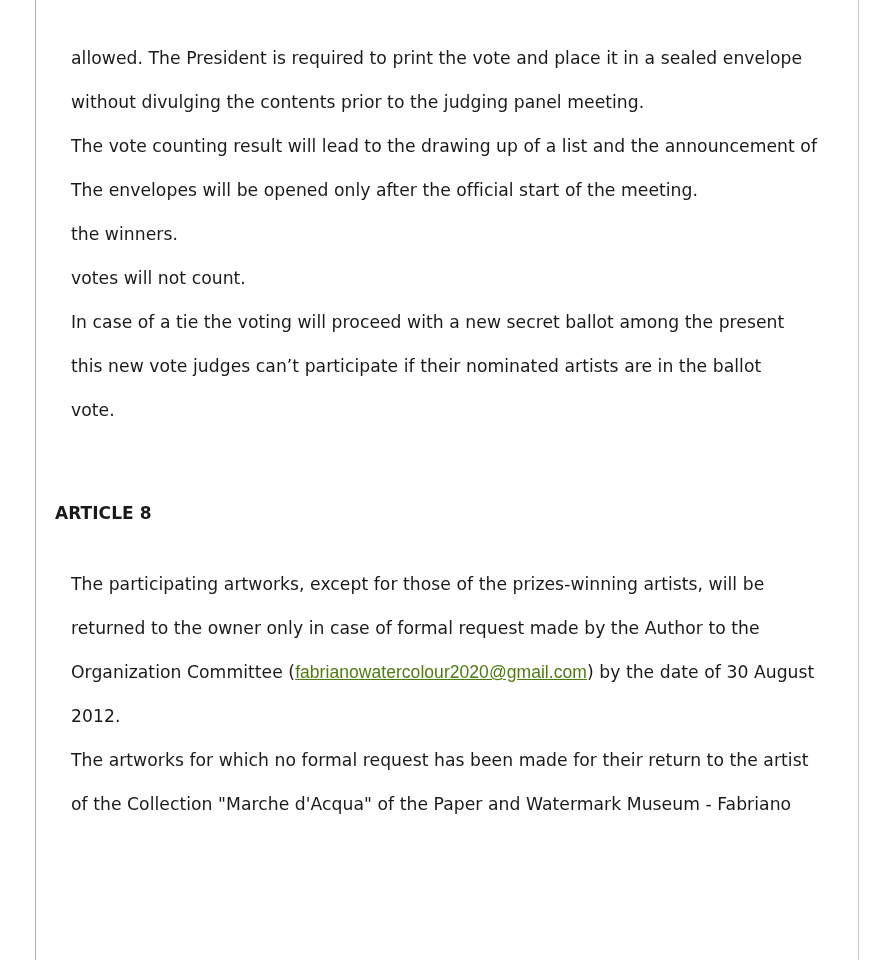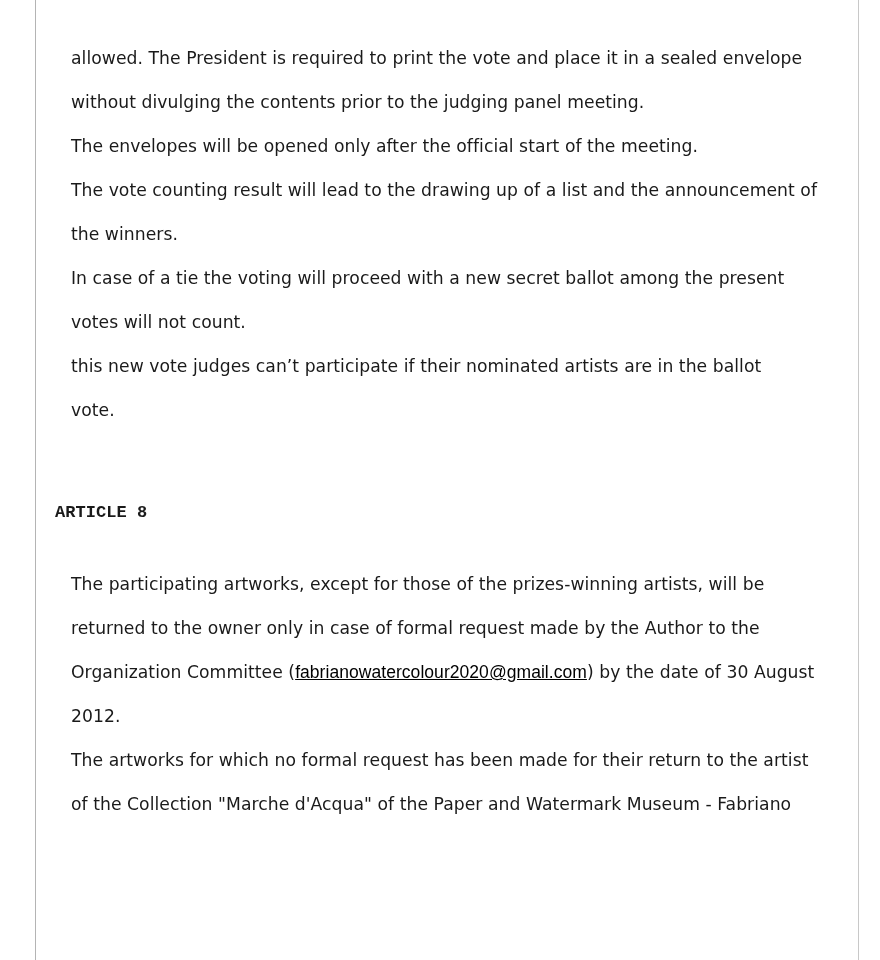--- a/index.html
+++ b/index.html
@@ -43,45 +43,44 @@
   .para {
     margin: 16px;
     white-space: pre-line;
   }
   .line { display: block; white-space: nowrap; }
   .heading {
     font-weight: bold;
     font-size: 17px;
     line-height: 22px;
     margin: 0;
-    font-family: Liberation Mono, monospace;
   }
   .email-link {
-    color: #000000;
+    color: #4d7c0f;
     text-decoration: underline;
     font-family: "Liberation Sans", sans-serif;
     font-size: 17.5px;
   }
 </style>
 </head>
 <body>
 
 <div class="page-edge-left"></div>
 <div class="page-edge-right"></div>
 
 <div class="doc">
 
   <div class="para">
     <span class="line">allowed. The President is required to print the vote and place it in a sealed envelope</span>
     <span class="line">without divulging the contents prior to the judging panel meeting.</span>
+    <span class="line">The vote counting result will lead to the drawing up of a list and the announcement of</span>
     <span class="line">The envelopes will be opened only after the official start of the meeting.</span>
-    <span class="line">The vote counting result will lead to the drawing up of a list and the announcement of</span>
     <span class="line">the winners.</span>
+    <span class="line">votes will not count.</span>
     <span class="line">In case of a tie the voting will proceed with a new secret ballot among the present</span>
-    <span class="line">votes will not count.</span>
     <span class="line">this new vote judges can’t participate if their nominated artists are in the ballot</span>
     <span class="line">vote.</span>
   </div>
 
   <div style="height:43px"></div>
   <h2 class="heading">ARTICLE 8</h2>
   <div style="height:11px"></div>
   <div class="para">
     <span class="line">The participating artworks, except for those of the prizes-winning artists, will be</span>
     <span class="line">returned to the owner only in case of formal request made by the Author to the</span>

